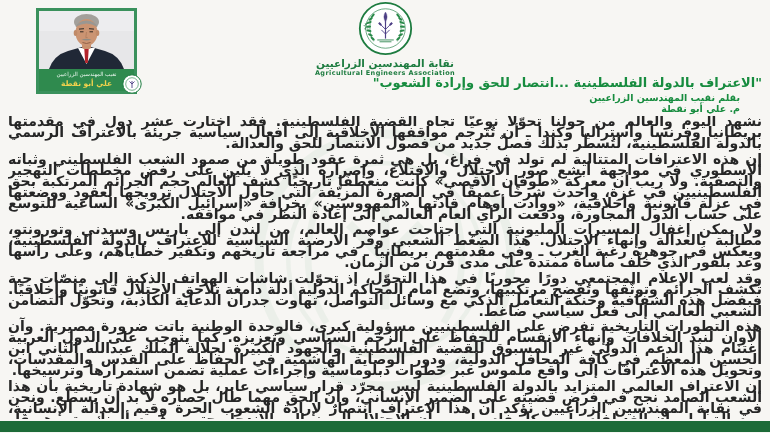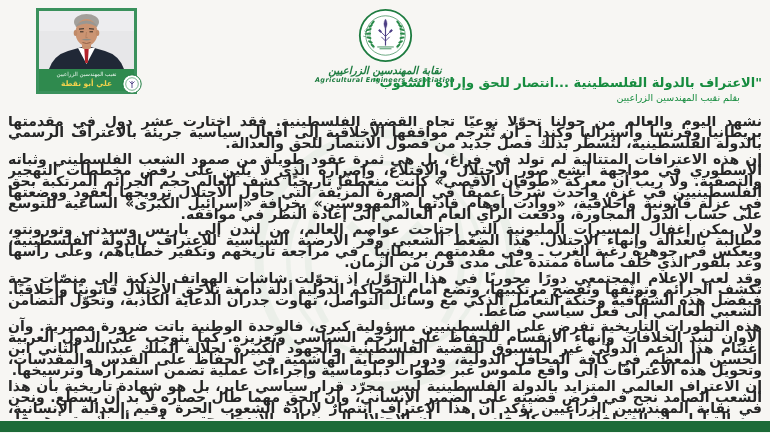--- a/index.html
+++ b/index.html
@@ -17,33 +17,33 @@
   }
   .portrait{display:block;width:95px;height:58px;}
   .photo-caption{
     position:absolute;left:0;right:0;bottom:0;height:22px;
     background:#2f8a4e;color:#eaf6ee;text-align:center;line-height:1;
   }
   .photo-caption .cap1{font-size:5.5px;padding-top:3px;}
   .photo-caption .cap2{font-size:7.5px;font-weight:bold;color:#f2d24d;padding-top:2px;}
   .photo-seal{position:absolute;right:-8px;bottom:-3px;width:20px;height:20px;}
   
-  .logo-block{position:absolute;left:281px;top:8px;width:208px;text-align:center;font-style:italic;}
+  .logo-block{position:absolute;left:281px;top:1px;width:208px;text-align:center;}
   .emblem{display:block;margin:0 auto;width:55px;height:55px;}
   .org-ar{font-size:10.5px;font-weight:bold;color:#1e7c40;margin-top:1px;}
   .org-en{font-size:6.5px;font-weight:bold;color:#1e7c40;letter-spacing:.4px;direction:ltr;}
   
   .title{
     position:absolute;top:75px;left:6px;right:8px;margin:0;
     font-size:13px;font-weight:bold;color:#178c3f;text-align:right;
     line-height:1.2;
   }
   .byline{
     position:absolute;top:92px;right:30px;text-align:right;
-    font-size:9.5px;font-weight:normal;color:#178c3f;line-height:11px;
+    font-size:9.5px;font-weight:bold;color:#178c3f;line-height:11px;
   }
   
   .body-text{
     position:absolute;top:116px;left:8px;right:8px;bottom:14px;overflow:hidden;
     font-size:14px;font-weight:bold;color:#262626;
     text-align:justify;line-height:11px;
   }
   .body-text p{margin:0 0 4.5px 0;}
   
   .bottom-bar{position:absolute;left:0;right:0;bottom:1px;height:11px;background:#1d6b38;}
@@ -150,20 +150,21 @@
       <path d="M21,42.5 L39,42.5 M23.5,44.5 L36.5,44.5" stroke="#1e7c40" stroke-width="0.9" fill="none"></path>
     </svg>
     <div class="org-ar">نقابة المهندسين الزراعيين</div>
     <div class="org-en">Agricultural Engineers Association</div>
   </div>
 
   <h1 class="title">"الاعتراف بالدولة الفلسطينية ...انتصار للحق وإرادة الشعوب"</h1>
 
   <div class="byline">
     <div>بقلم نقيب المهندسين الزراعيين</div>
+    <div>م. علي أبو نقطة</div>
   </div>
 
   <main class="body-text">
     <p>نشهد اليوم والعالم من حولنا تحوّلًا نوعيًّا تجاه القضية الفلسطينية. فقد اختارت عشر دول في مقدمتها بريطانيا وفرنسا وأستراليا وكندا ـ أن تُترجم مواقفها الأخلاقية إلى أفعال سياسية جريئة بالاعتراف الرسمي بالدولة الفلسطينية، لتُسطّر بذلك فصلٌ جديد من فصول الانتصار للحق والعدالة.</p>
     <p>إن هذه الاعترافات المتتالية لم تولد في فراغ، بل هي ثمرة عقود طويلة من صمود الشعب الفلسطيني وثباته الأسطوري في مواجهة أبشع صور الاحتلال والاقتلاع، وإصراره الذي لا يلين على رفض مخططات التهجير والتصفية. ولا ريب أن معركة «طوفان الأقصى» كانت منعطفًا تاريخيًا كشف للعالم حجم الجرائم المرتكبة بحق الفلسطينيين في غزة، وأحدث شرخًا عميقًا في الصورة المزيّفة التي حاول الاحتلال ترويجها لعقود ووضعتها في عزلة قانونية وأخلاقية، «ووأدت أوهام قادتها «المهووسين» بخرافة «إسرائيل الكبرى» الساعية للتوسع على حساب الدول المجاورة، ودفعت الرأي العام العالمي إلى إعادة النظر في مواقفه.</p>
     <p>ولا يمكن إغفال المسيرات المليونية التي اجتاحت عواصم العالم، من لندن إلى باريس وسيدني وتورونتو، مطالبة بالعدالة وإنهاء الاحتلال. هذا الضغط الشعبي وفّر الأرضية السياسية للاعتراف بالدولة الفلسطينية، ويعكس في جوهره رغبة الغرب ـ وفي مقدمتهم بريطانيا ـ في مراجعة تاريخهم وتكفير خطاياهم، وعلى رأسها وعد بلفور الذي خلّف مأساة ممتدة على مدى قرن من الزمان.</p>
     <p>وقد لعب الإعلام المجتمعي دورًا محوريًا في هذا التحوّل، إذ تحوّلت شاشات الهواتف الذكية إلى منصّات حية تكشف الجرائم وتوثّقها وتُفضح مرتكبيها، وتضع أمام المحاكم الدولية أدلة دامغة تلاحق الاحتلال قانونيًا وأخلاقيًا. فبفضل هذه الشفافية وحنكة التعامل الذكي مع وسائل التواصل، تهاوت جدران الدعاية الكاذبة، وتحوّل التضامن الشعبي العالمي إلى فعل سياسي ضاغط.</p>
     <p>هذه التطورات التاريخية تفرض على الفلسطينيين مسؤولية كبرى، فالوحدة الوطنية باتت ضرورة مصيرية. وآن الأوان لنبذ الخلافات وإنهاء الانقسام للحفاظ على الزخم السياسي وتعزيزه. كما يتوجب على الدول العربية اغتنام هذا الدعم الدولي غير المسبوق للقضية الفلسطينية والجهود الكبيرة لجلالة الملك عبدالله الثاني ابن الحسين المعظم في كافة المحافل الدولية، ودور الوصاية الهاشمية في الحفاظ على القدس والمقدسات، وتحويل هذه الاعترافات إلى واقع ملموس عبر خطوات دبلوماسية وإجراءات عملية تضمن استمرارها وترسيخها.</p>
     <p>إن الاعتراف العالمي المتزايد بالدولة الفلسطينية ليس مجرّد قرار سياسي عابر، بل هو شهادة تاريخية بأن هذا الشعب الصامد نجح في فرض قضيته على الضمير الإنساني، وأن الحق مهما طال حصاره لا بد أن يسطع. ونحن في نقابة المهندسين الزراعيين نؤكد أن هذا الاعتراف انتصارٌ لإرادة الشعوب الحرة وقيم العدالة الإنسانية، ورسالة أمل بأن الغد لفلسطين، كل فلسطين، وأن الاحتلال إلى زوال والاندحار حتمي. ﴿ويسألونك متى هو قل عسى أن يكون قريبًا﴾.</p>
   </main>

